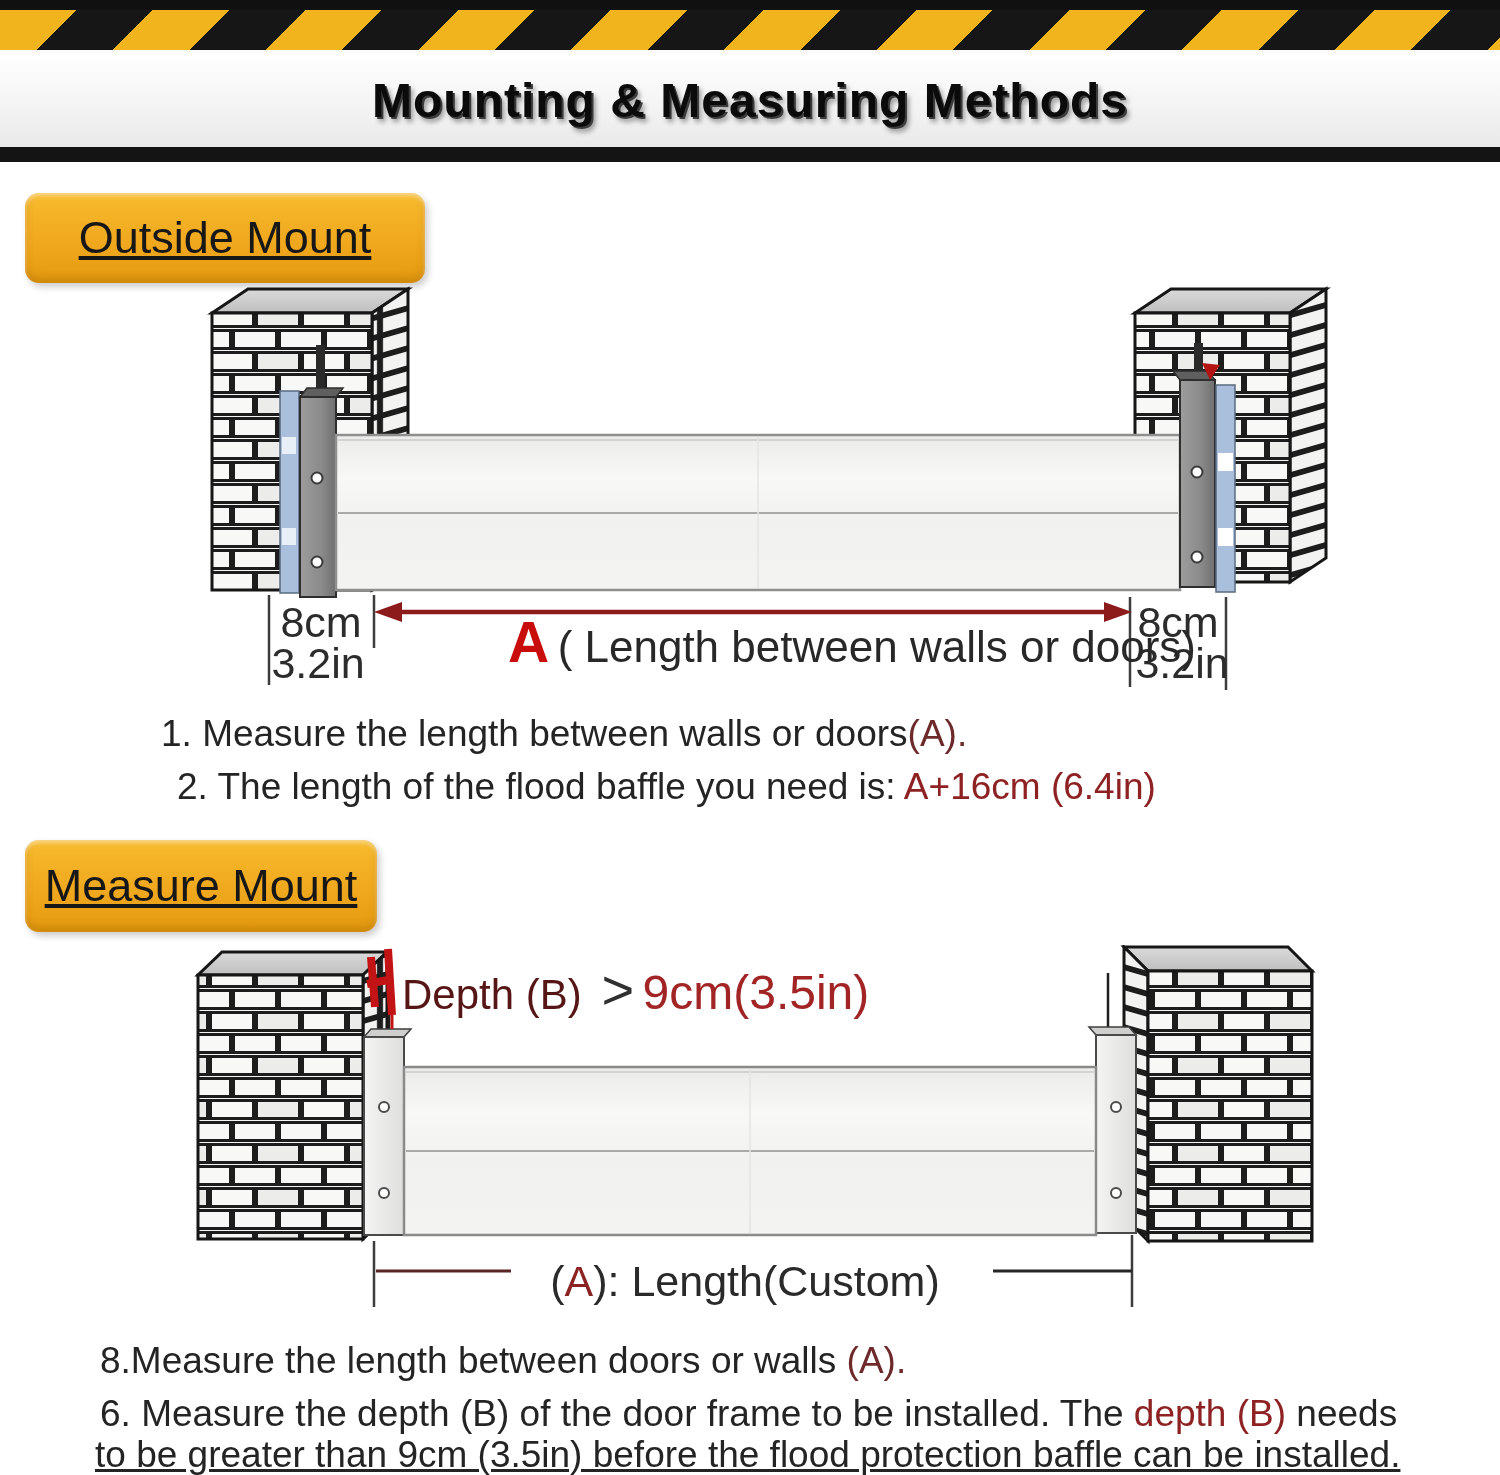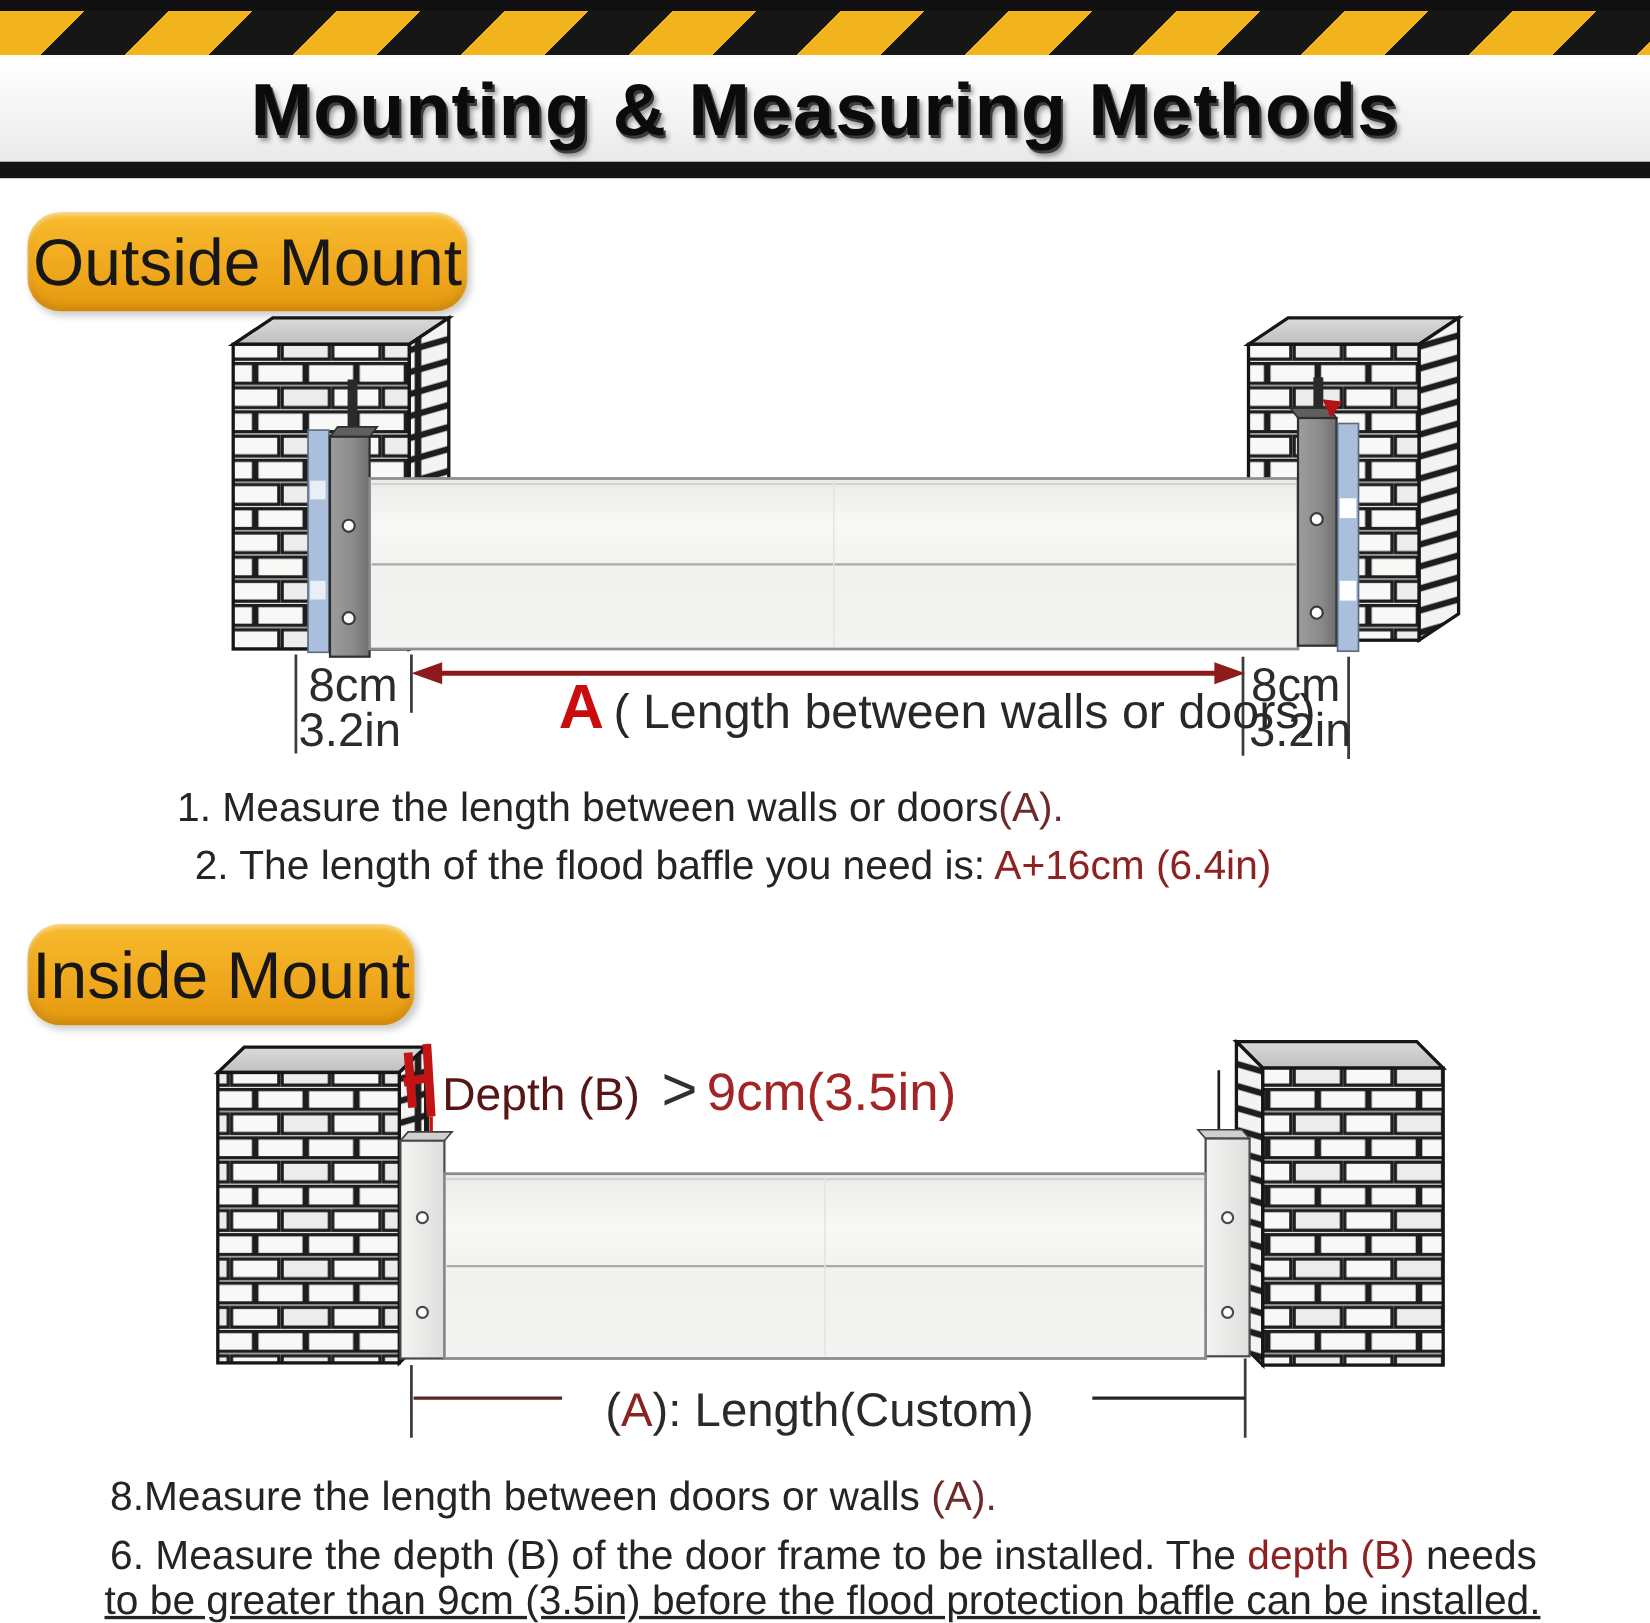--- a/index.html
+++ b/index.html
@@ -11,30 +11,31 @@
 
   
   .top-black{left:0;top:0;width:1500px;height:10px;background:#101010;}
   .hazard{left:0;top:10px;width:1500px;height:40px;
     background:repeating-linear-gradient(135deg,#f1b41d 0 54px,#161616 54px 108px);
     border-bottom:3px solid #fbfbfb;}
   .title-band{left:0;top:53px;width:1500px;height:94px;
     background:linear-gradient(180deg,#ffffff 0%,#f4f4f4 55%,#e9e9e9 100%);
     display:flex;align-items:center;justify-content:center;}
   .title-band h1{
-    margin:0;font-size:67px;font-weight:bold;color:#0b0b0b;letter-spacing:1px;
+    margin:0;font-size:48px;font-weight:bold;color:#0b0b0b;letter-spacing:1px;
     text-shadow:2px 2px 0 #3c3c3c,4px 5px 5px rgba(0,0,0,.38);}
   .under-bar{left:0;top:147px;width:1500px;height:15px;background:#141414;}
 
   
   .badge{
-    position:absolute;border-radius:30px;color:#171717;font-size:60px;
+    position:absolute;border-radius:14px;color:#171717;font-size:45px;
     display:flex;align-items:center;justify-content:center;
     background:linear-gradient(180deg,#f7bb2e 0%,#f0a81e 55%,#e49a0f 100%);
     box-shadow:inset 0 3px 4px rgba(255,255,255,.45), inset 0 -5px 8px rgba(150,90,0,.30), 3px 4px 7px rgba(0,0,0,.20);
+    text-decoration:underline;
   }
   #badge-outside{left:25px;top:193px;width:400px;height:90px;}
   #badge-inside{left:25px;top:840px;width:352px;height:92px;}
 
   
   .step{position:absolute;font-size:37px;color:#242424;white-space:nowrap;}
   .em{color:#8e2222;}
   .em-soft{color:#6e2a2a;}
 
   svg{position:absolute;}
@@ -167,21 +168,21 @@
 </svg>
 
 <div class="step" style="left:145px;top:713px;margin-left:16px;">
   <span>1. Measure the length between walls or doors</span><span class="em-soft">(A).</span>
 </div>
 <div class="step" style="left:145px;top:766px;margin-left:32px;">
   <span>2. The length of the flood baffle you need is: </span><span class="em">A+16cm (6.4in)</span>
 </div>
 
 <div class="badge" id="badge-inside">
-  <span>Inside Mount</span>
+  <span>Measure Mount</span>
 </div>
 
 <svg id="inside-diagram" style="left:140px;top:945px;" width="1280" height="385" viewBox="0 0 1280 385">
 
   <g stroke="#161616" stroke-width="3">
     <polygon points="58,30 223,30 247,7 82,7" fill="url(#gtop)"></polygon>
     <polygon points="223,30 247,7 247,271 223,294" fill="url(#pside)"></polygon>
     <rect x="58" y="30" width="165" height="264" fill="url(#pbrick)"></rect>
   </g>
 

